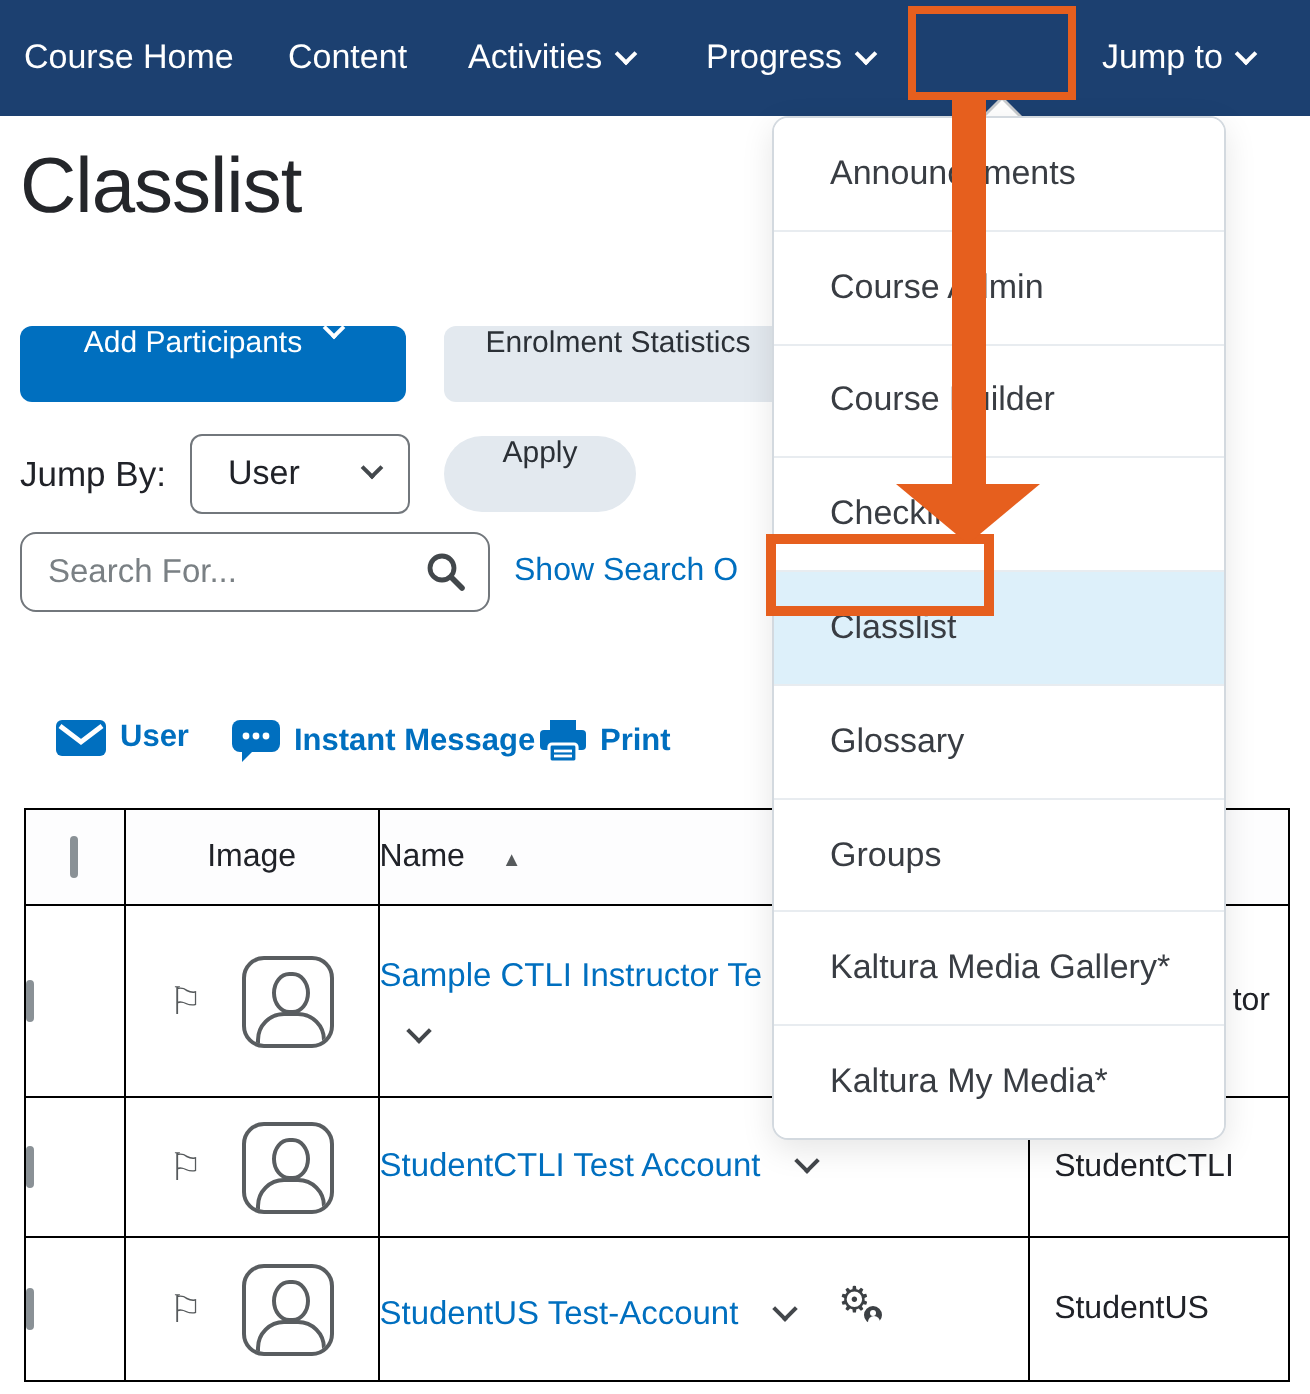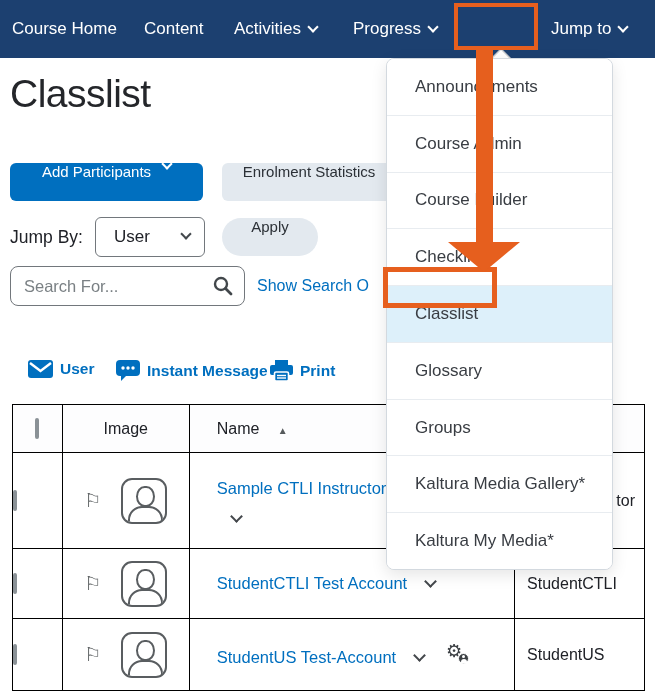--- a/index.html
+++ b/index.html
@@ -54,21 +54,21 @@
   .cb { width:26px; height:26px; border:2px solid #8a9196; border-radius:8px;
     background:#fcfdfe; margin:0 auto; cursor:pointer; }
   .img-cell-inner { display:flex; align-items:center; justify-content:center; gap:20px; }
   .flag { font-size:19px; color:#565a5c; }
   .avatar { width:46px; height:46px; border:2.5px solid #595d60; border-radius:11px;
     position:relative; overflow:hidden; background:#fff; }
   .avatar::before { content:""; position:absolute; left:13px; top:6px; width:15px; height:17px;
     border:2.5px solid #595d60; border-radius:50%/55%; }
   .avatar::after { content:""; position:absolute; left:5px; top:26px; width:31px; height:26px;
     border:2.5px solid #595d60; border-radius:14px 14px 0 0; }
-  .name-cell { padding-left:27px; }
+  .name-cell { padding-left:0; }
   .name-link { color:#006fbf; font-size:16.5px; cursor:pointer; }
   .row-chev { display:inline-block; width:9px; height:9px; border-right:2.5px solid #43474b;
     border-bottom:2.5px solid #43474b; transform:rotate(45deg); position:relative; top:-3px;
     margin-left:14px; cursor:pointer; }
   .chev-line2 { margin-left:15px; margin-top:12px; display:block; height:12px; }
   .chev-line2 .row-chev { margin-left:0; }
   .last-cell { padding-left:12px; font-size:16.5px; }
   .last-cell.frag { text-align:right; padding-right:9px; }
   .gear-wrap { display:inline-block; position:relative; margin-left:18px; width:22px; height:20px; }
   .gear-wrap .gear { font-size:18px; color:#3c4044; position:absolute; left:0; top:-3px; }

